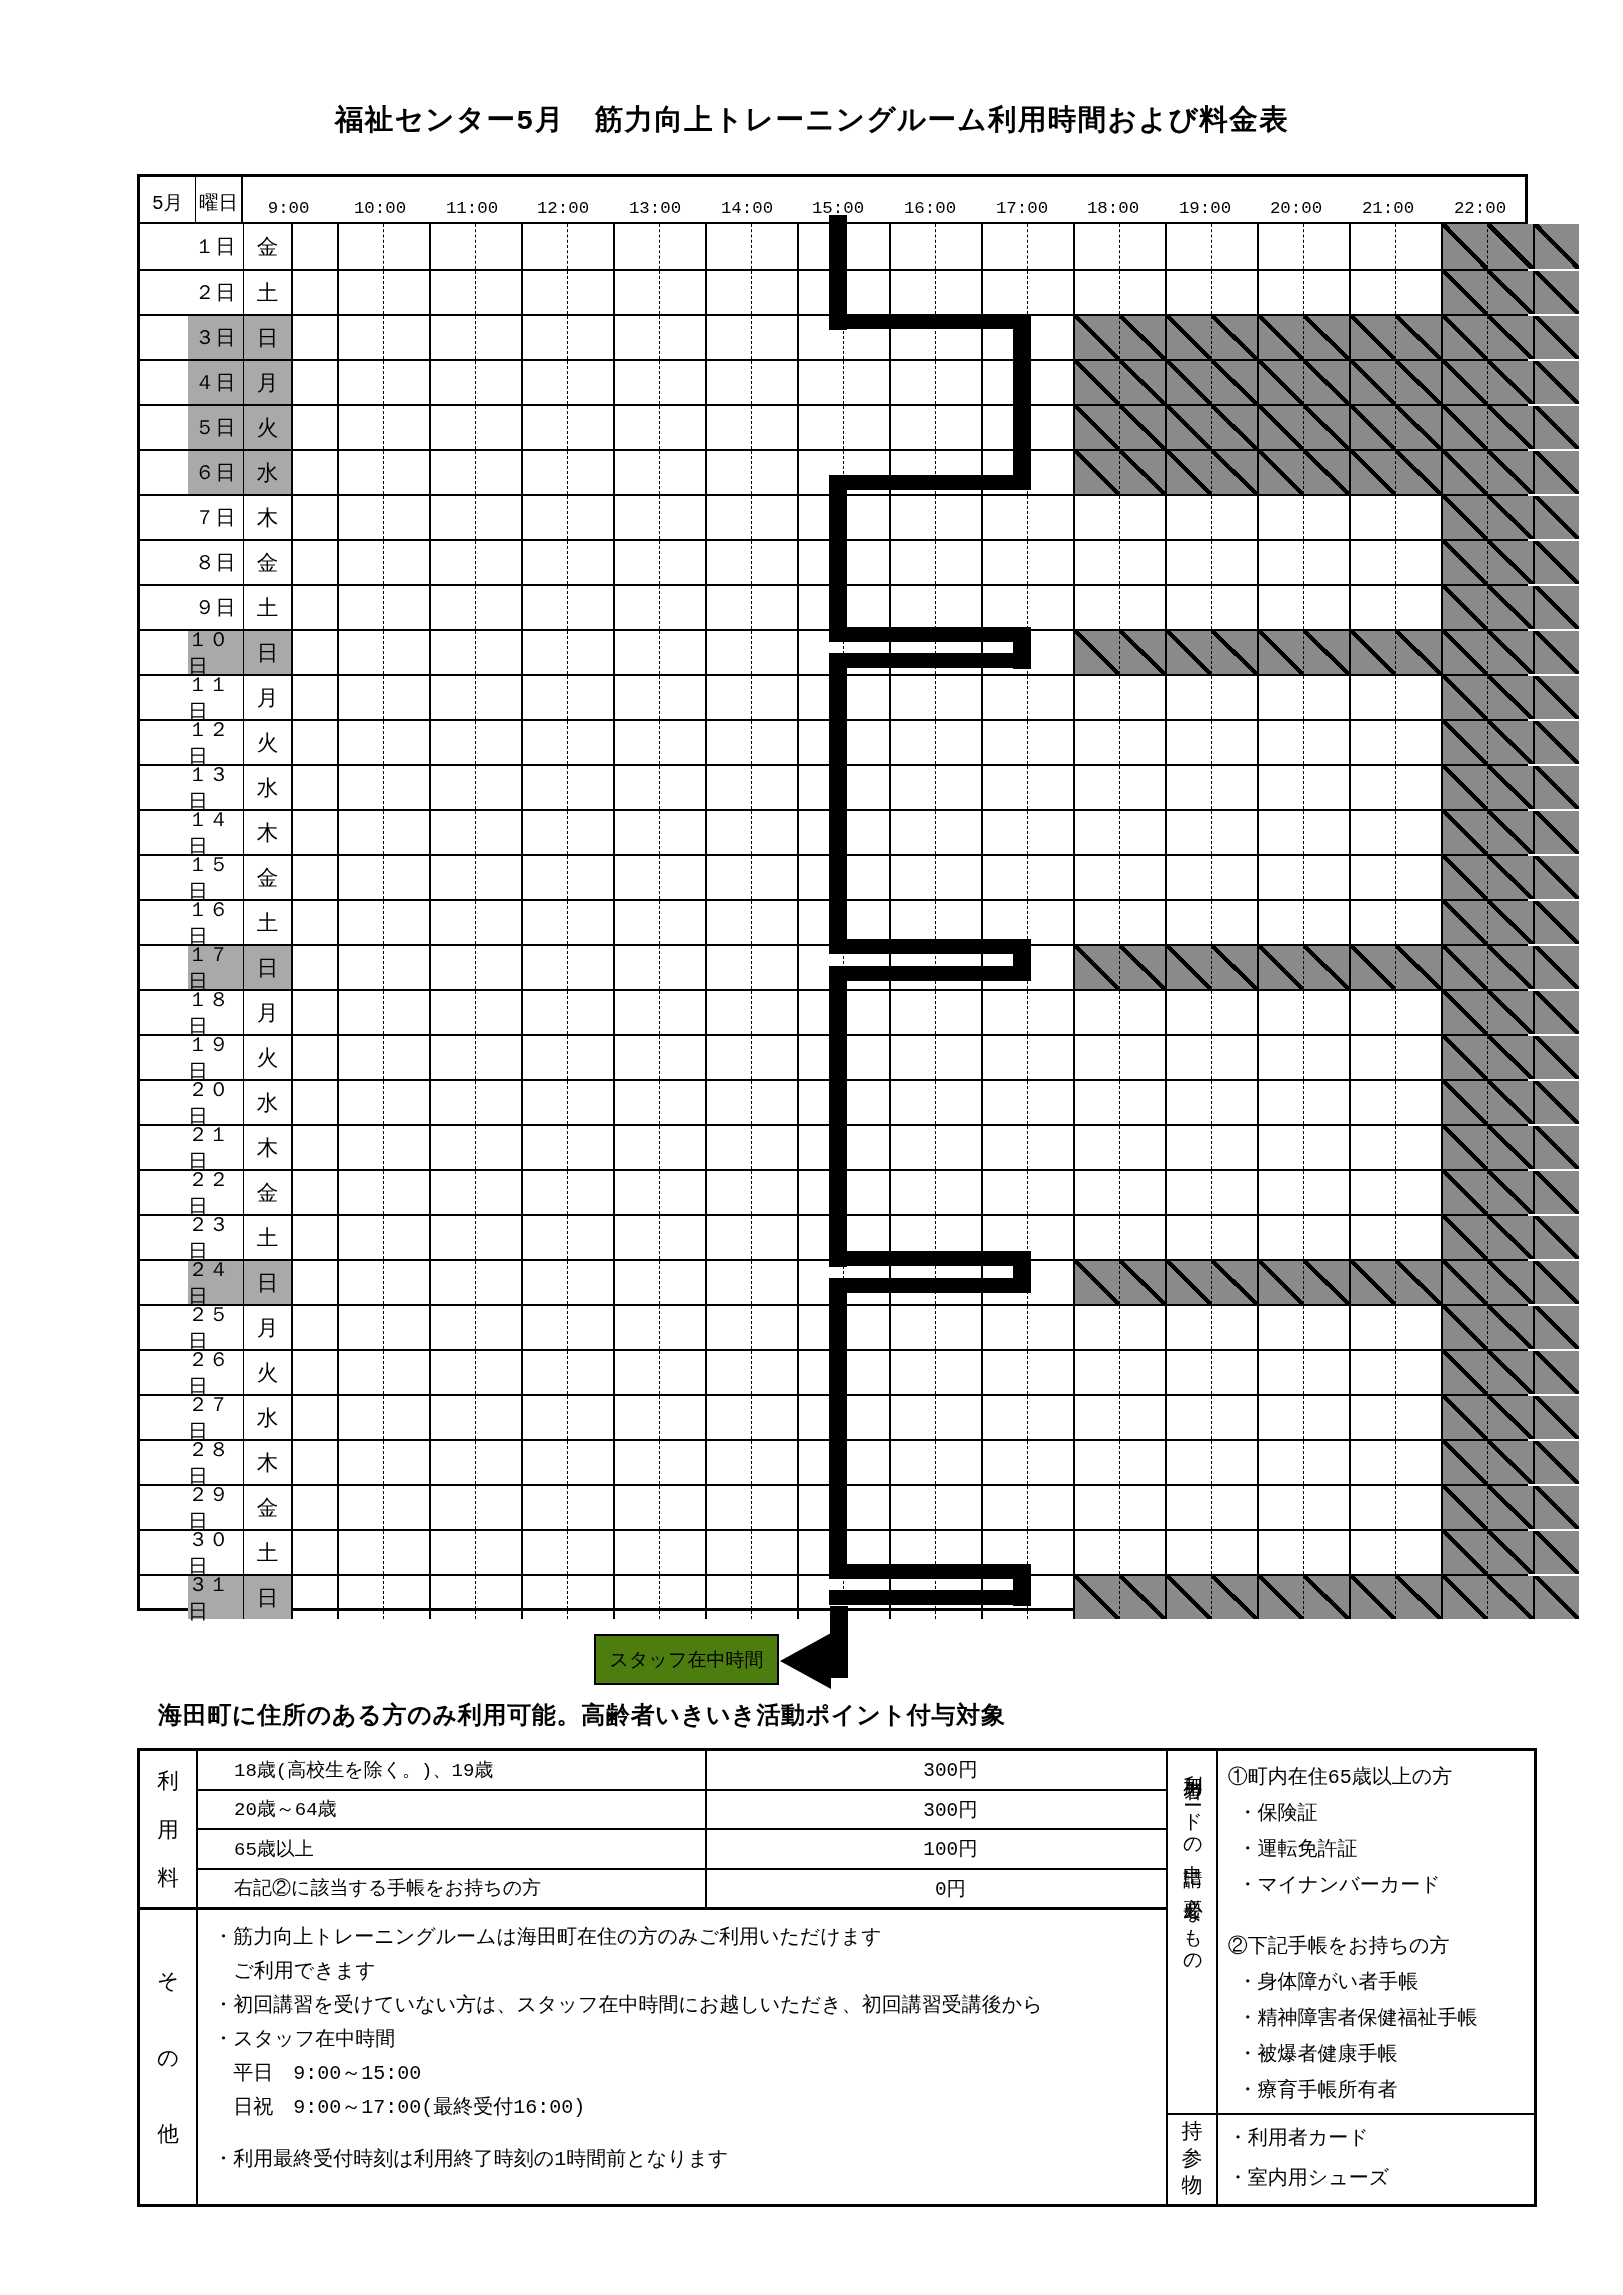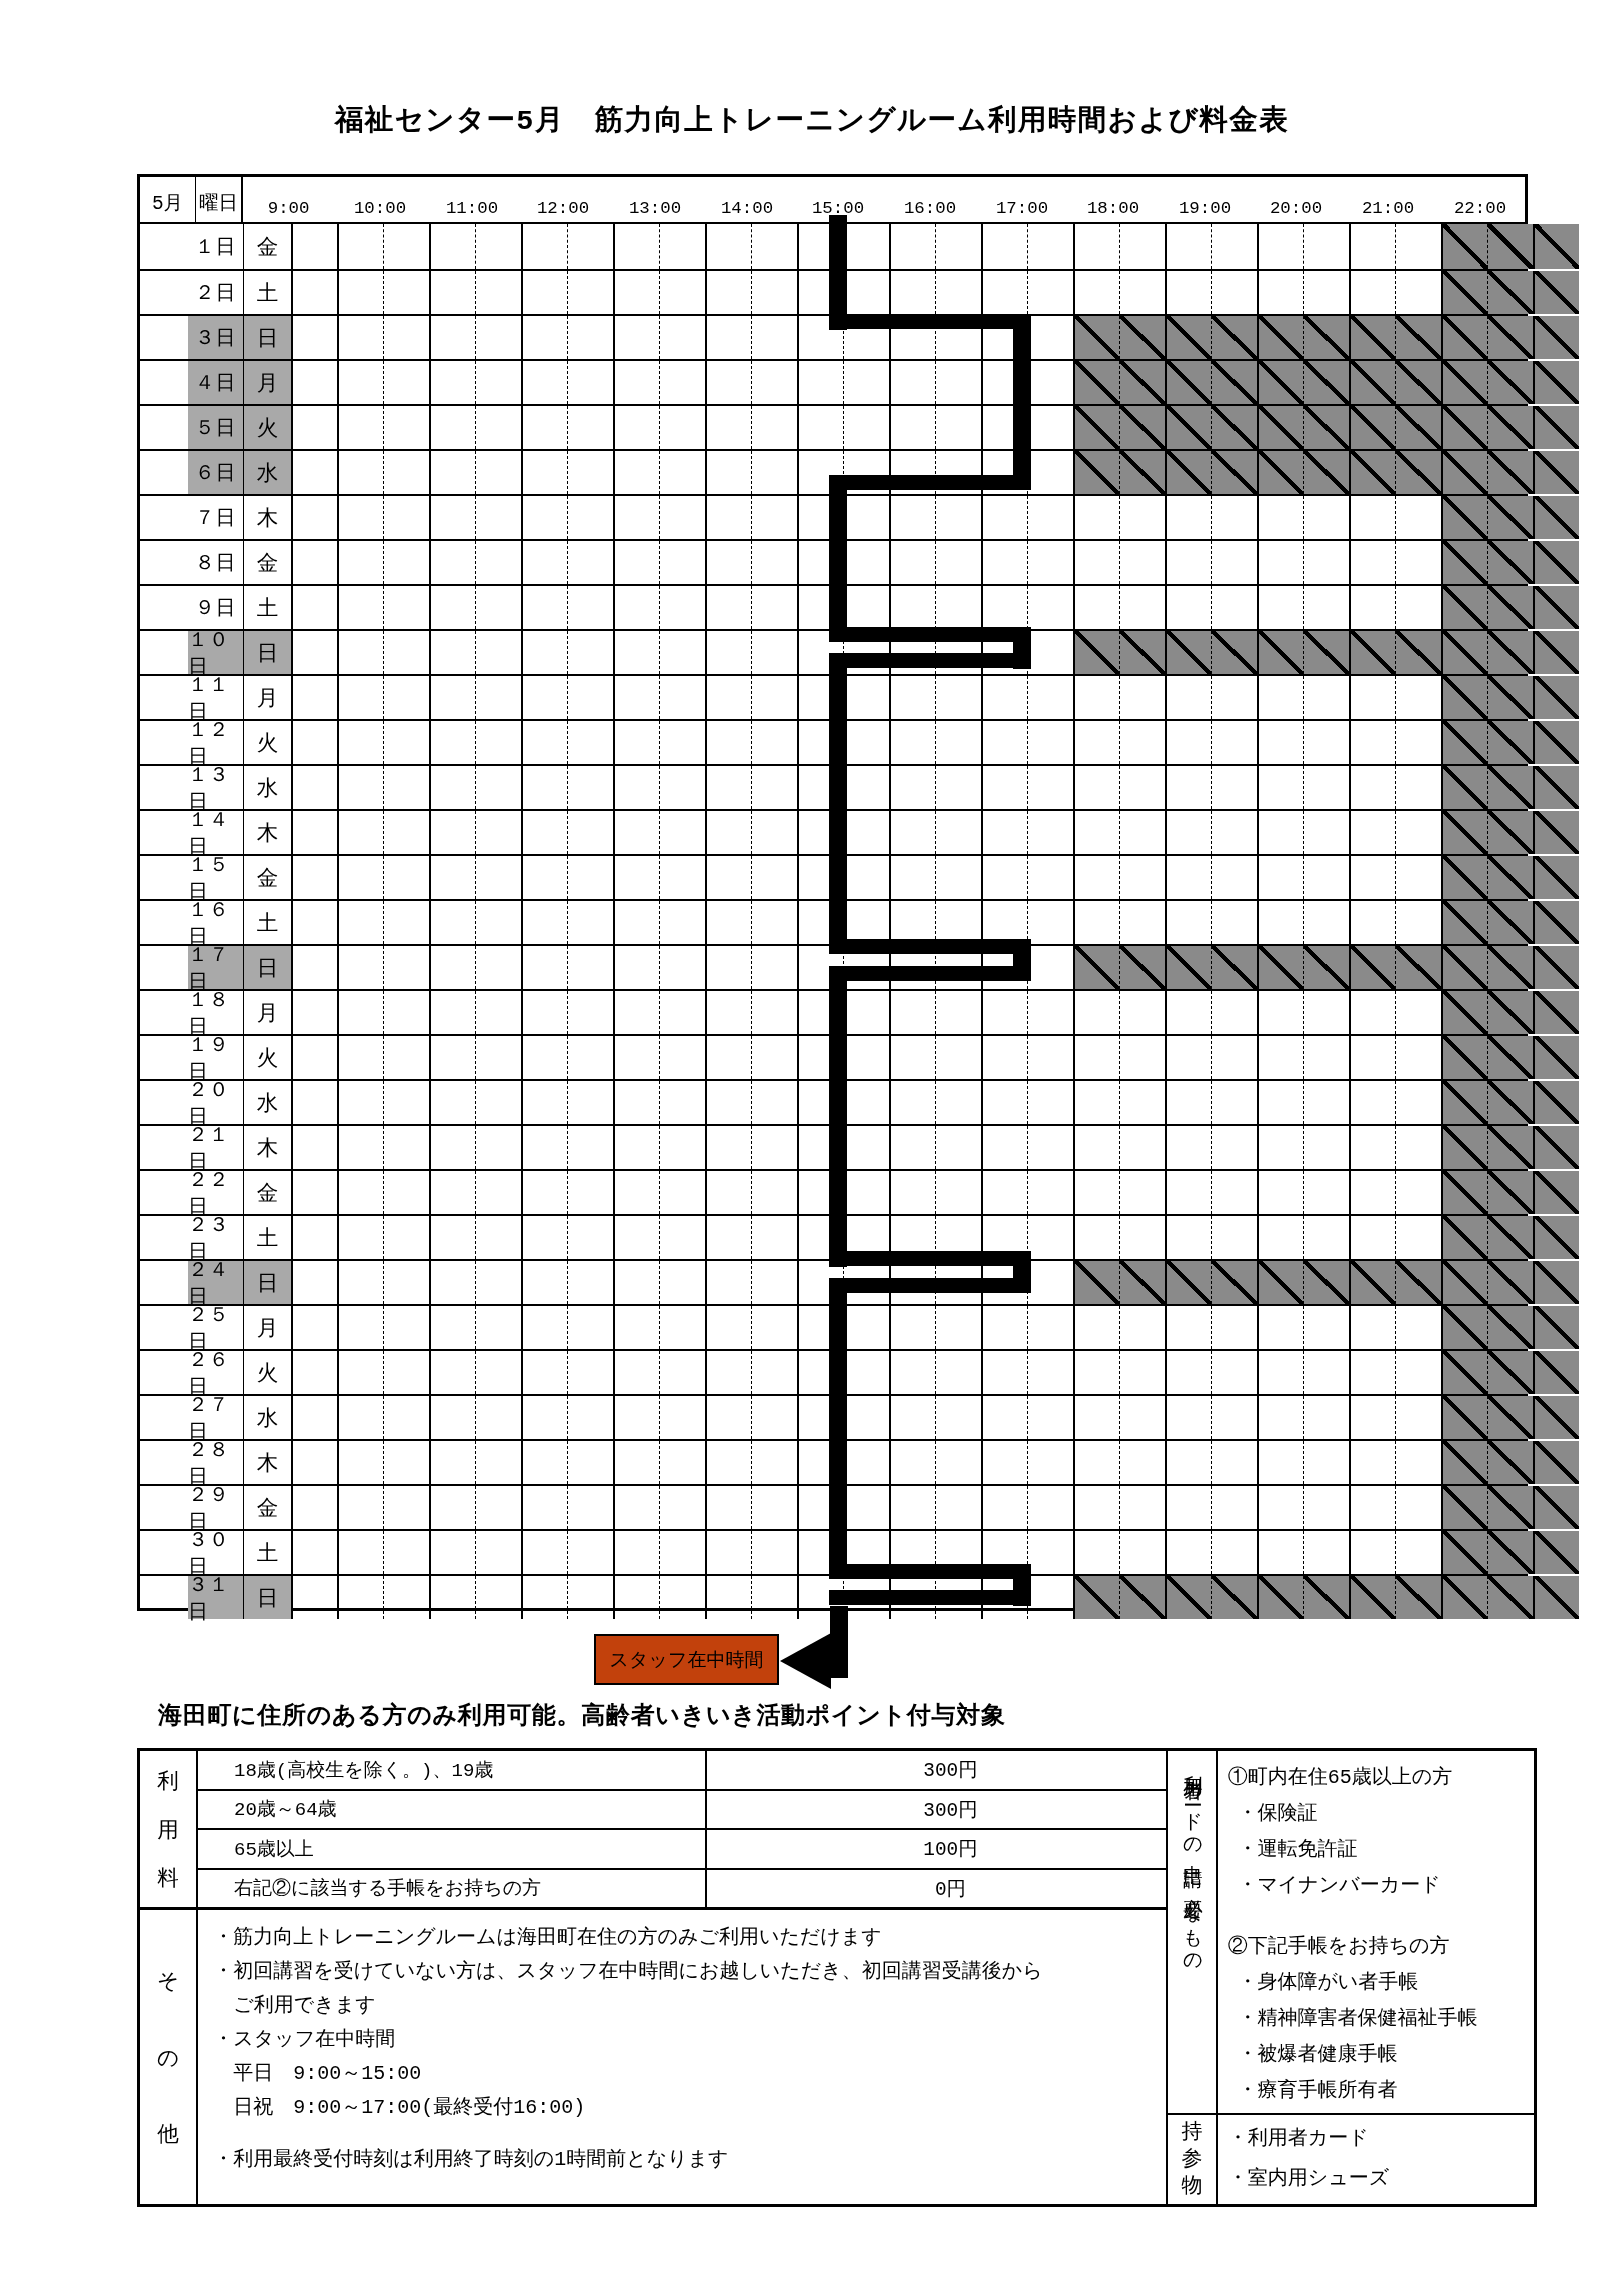--- a/index.html
+++ b/index.html
@@ -32,21 +32,21 @@
   .cell.closed{background:linear-gradient(to top right,
                #8a8a8a 0 46.5%, #000 46.5% 53.5%, #8a8a8a 53.5% 100%);}
   #staff-layer{position:absolute;left:0;top:0;right:0;bottom:0;pointer-events:none;}
   .sbar{position:absolute;background:#000;}
 
   
   #staff-tail{position:absolute;left:830px;top:1606px;width:18px;height:72px;background:#000;}
   #staff-arrowhead{position:absolute;left:780px;top:1633px;width:51px;height:56px;background:#000;
                    clip-path:polygon(0 50%,100% 0,100% 100%);}
   #staff-box{position:absolute;left:594px;top:1634px;width:185px;height:51px;border:2.1px solid #000;
-             box-sizing:border-box;display:flex;align-items:center;justify-content:center;font-size:19px;background:#c2410c;}
+             box-sizing:border-box;display:flex;align-items:center;justify-content:center;font-size:19px;background:#4d7c0f;}
   #note{position:absolute;left:158px;top:1699px;font-size:24px;font-weight:600;letter-spacing:0.7px;}
 
   
   #fee-table{position:absolute;left:137px;top:1748px;width:1394px;height:453px;
              border:3.5px solid #000;box-sizing:content-box;display:flex;background:#fff;}
   .ft-col-left{flex:0 0 58px;border-right:2.1px solid #000;box-sizing:border-box;display:flex;flex-direction:column;}
   .ft-fee-head{height:159px;border-bottom:3.5px solid #000;box-sizing:border-box;display:flex;flex-direction:column;
                justify-content:space-between;align-items:center;padding:15.3px 0;font-size:21.5px;}
   .ft-other-head{flex:1;display:flex;flex-direction:column;justify-content:space-between;align-items:center;
                  padding:56px 0;font-size:21.5px;box-sizing:border-box;}
@@ -1154,22 +1154,22 @@
             <div class="ft-desc">65歳以上</div>
             <div class="ft-price">100円</div>
           </div>
           <div class="ft-row">
             <div class="ft-desc">右記②に該当する手帳をお持ちの方</div>
             <div class="ft-price">0円</div>
           </div>
         </div>
       <div class="ft-other-body" id="other-body">
           <div class="ft-line">・筋力向上トレーニングルームは海田町在住の方のみご利用いただけます</div>
+          <div class="ft-line">　ご利用できます</div>
           <div class="ft-line">・初回講習を受けていない方は、スタッフ在中時間にお越しいただき、初回講習受講後から</div>
-          <div class="ft-line">　ご利用できます</div>
           <div class="ft-line">・スタッフ在中時間</div>
           <div class="ft-line">　平日　9:00～15:00</div>
           <div class="ft-line">　日祝　9:00～17:00(最終受付16:00)</div>
           <div class="ft-spacer"></div>
           <div class="ft-line">・利用最終受付時刻は利用終了時刻の1時間前となります</div>
         </div>
     </div>
     <div class="ft-col-right">
       <div class="ft-card">
         <div class="ft-card-strip">

